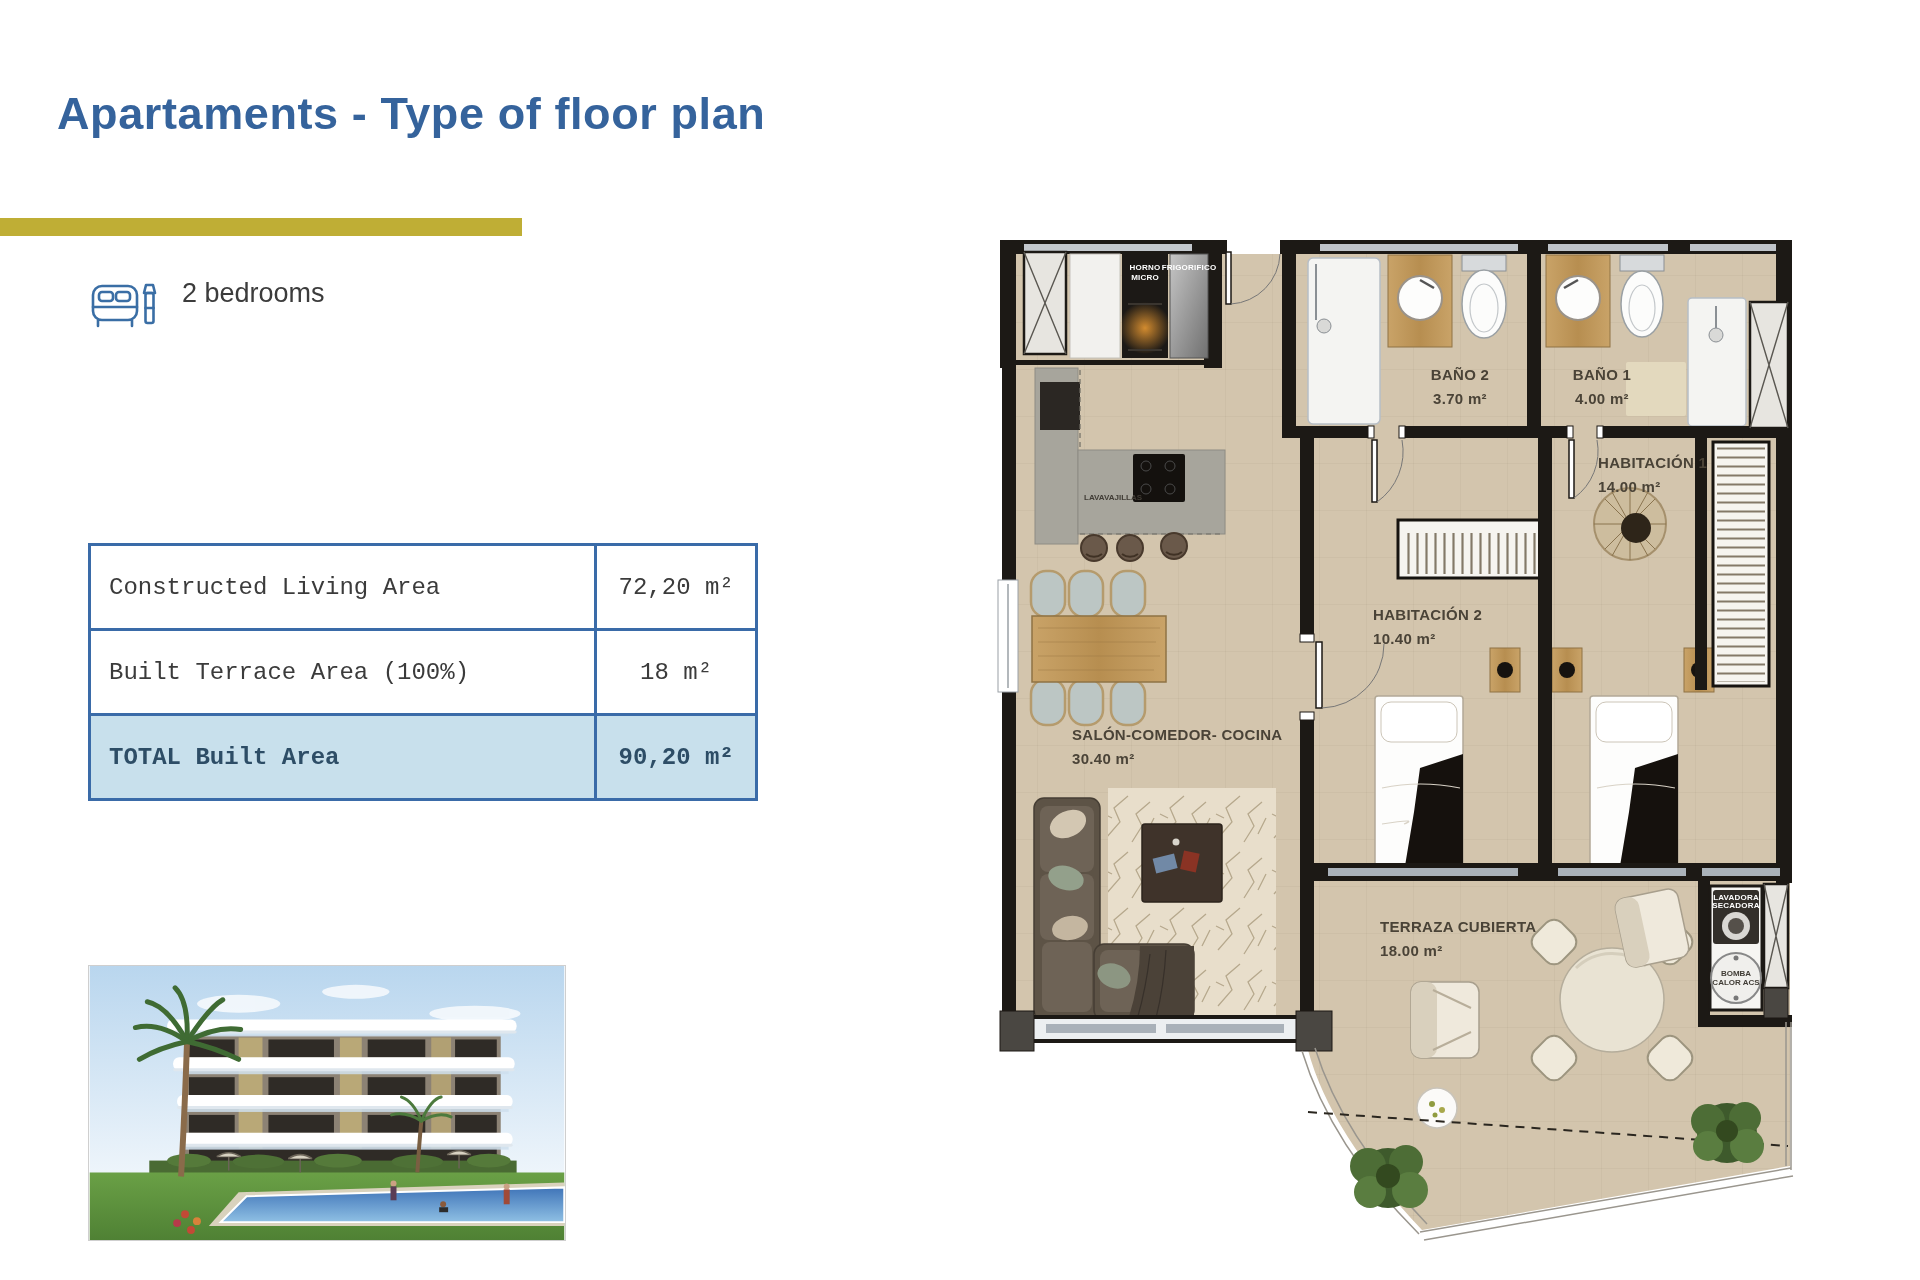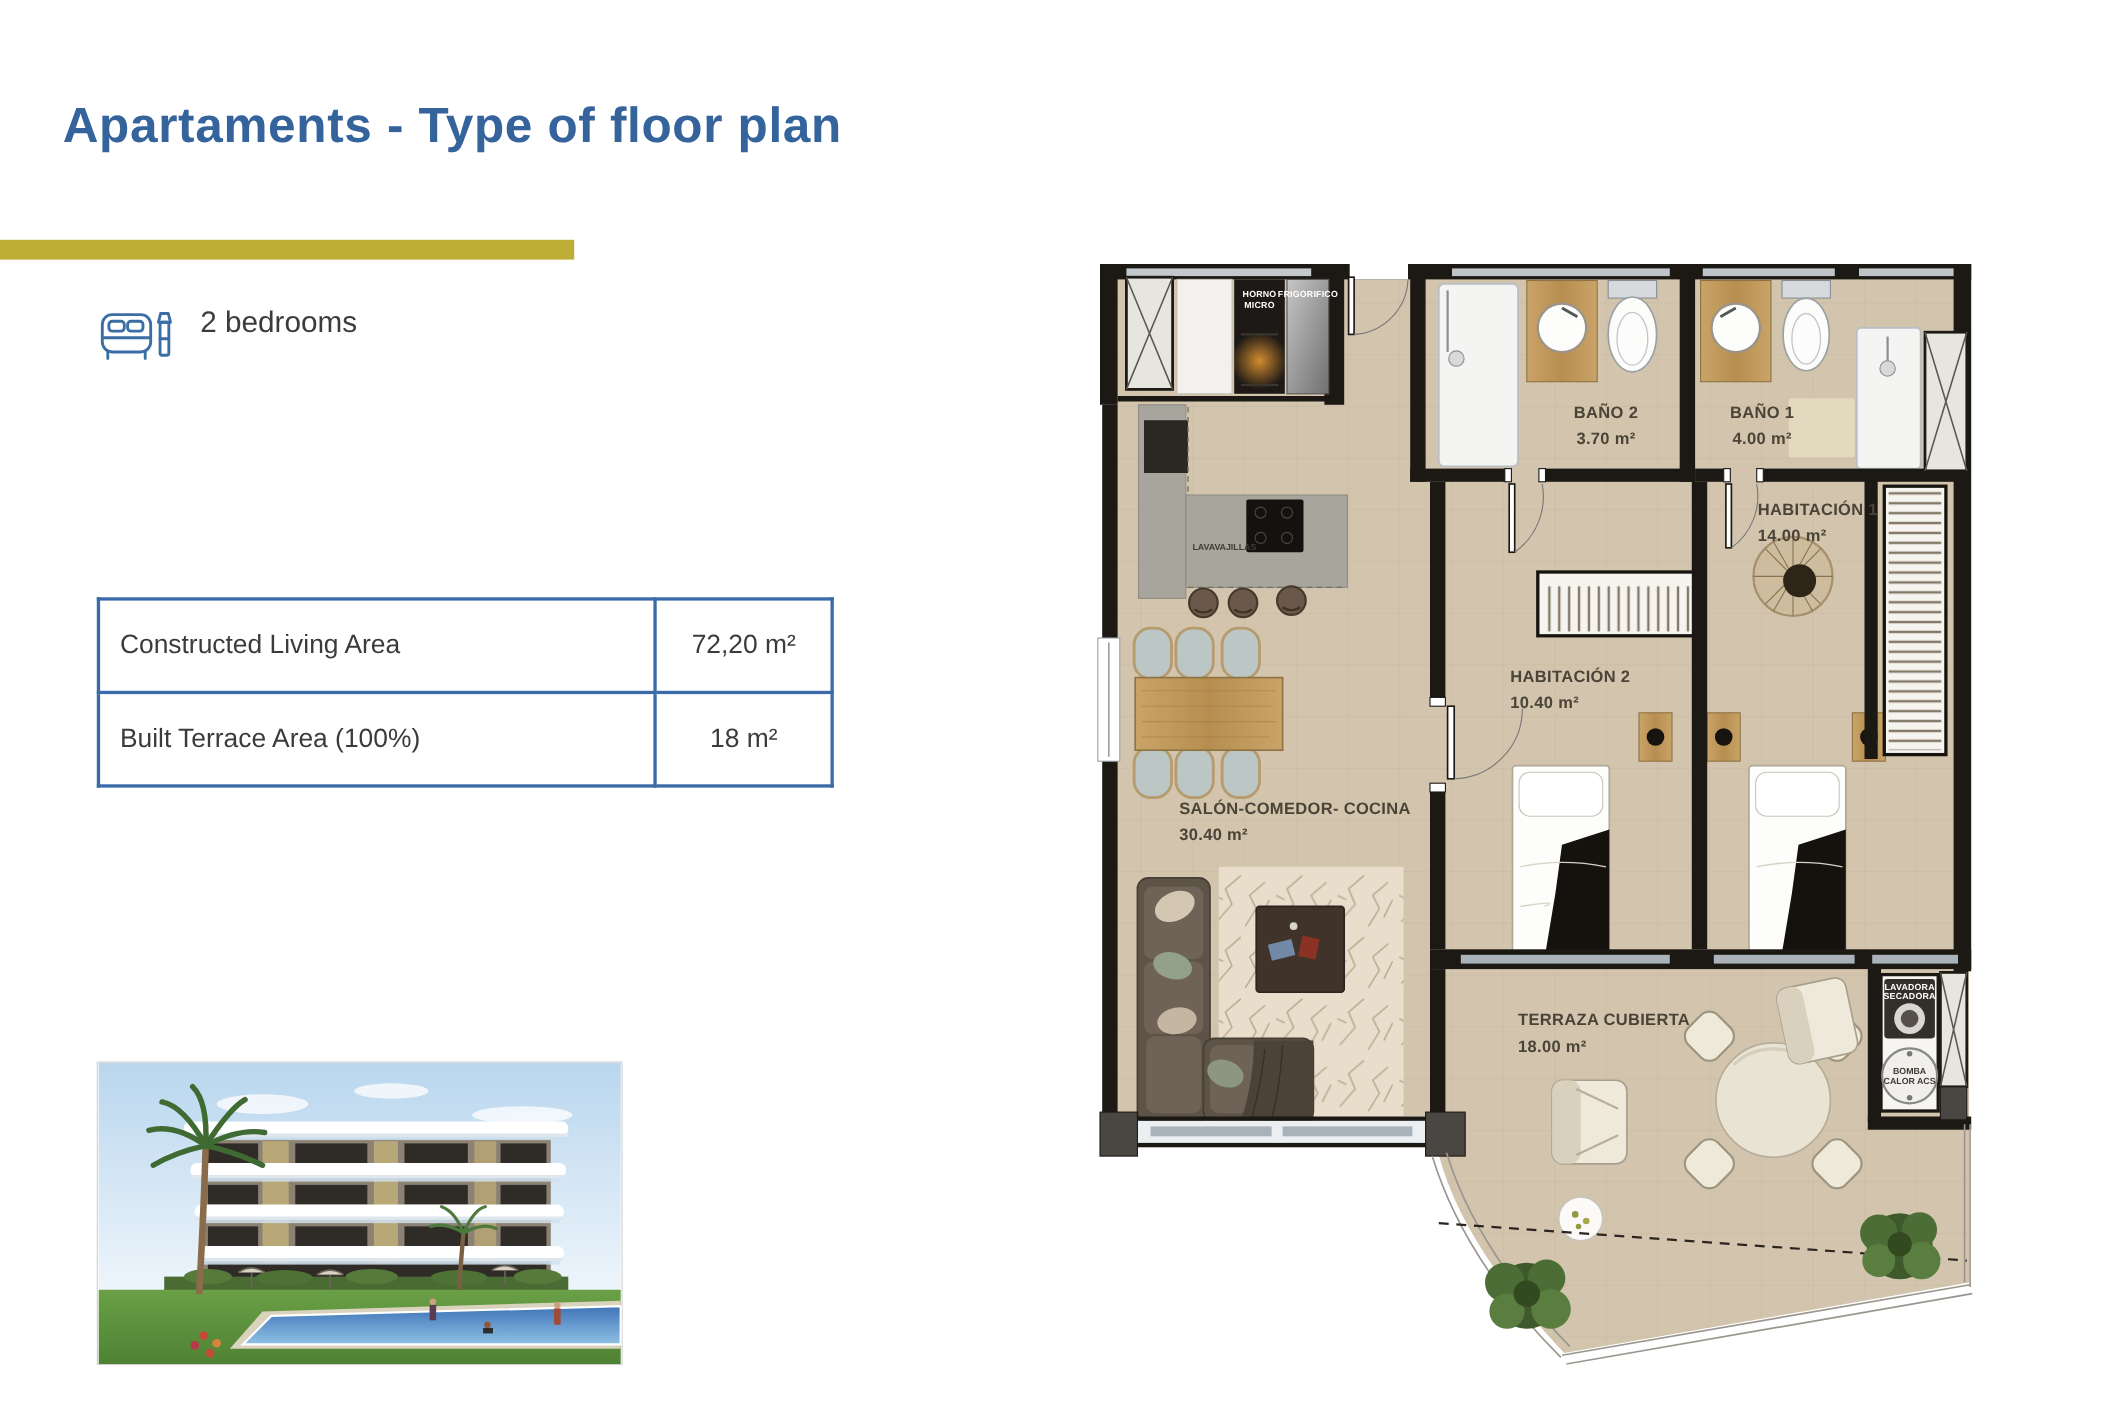--- a/index.html
+++ b/index.html
@@ -10,20 +10,21 @@
   .page-title{
     position:absolute;left:57px;top:88px;margin:0;
     font-size:45px;font-weight:800;letter-spacing:.6px;color:#35639c;
   }
   .accent-bar{position:absolute;left:0;top:218px;width:522px;height:18px;background:#bfae35;}
   .bedrooms-row{position:absolute;left:90px;top:278px;display:flex;align-items:flex-start;gap:22px;}
   .bedrooms-label{font-size:27px;color:#3c3c3c;}
   table.area-table{
     position:absolute;left:88px;top:543px;width:670px;border-collapse:collapse;
     table-layout:fixed;
+    font-family:Liberation Mono, monospace;
   }
   table.area-table td{
     border:3px solid #3a6ba8;height:85px;box-sizing:border-box;
     font-size:24px;color:#3b3b3b;background:#ffffff;
   }
   td.cell-label{width:485px;padding-left:18px;}
   td.cell-value{width:154px;text-align:center;}
   tr.total-row td{background:#c8e0ec;font-weight:bold;color:#2d4d66;}
   .building-photo{
     position:absolute;left:88px;top:965px;width:478px;height:276px;
@@ -64,20 +65,24 @@
 
 <table class="area-table">
   <tbody>
       <tr>
     <td class="cell-label">Constructed Living Area</td>
     <td class="cell-value">72,20 m²</td>
   </tr>
   <tr>
     <td class="cell-label">Built Terrace Area (100%)</td>
     <td class="cell-value">18 m²</td>
+  </tr>
+  <tr class="total-row">
+    <td class="cell-label">TOTAL Built Area</td>
+    <td class="cell-value">90,20 m²</td>
   </tr>
 </tbody>
   </table>
 
 <svg class="building-photo" viewBox="0 0 478 276">
   <defs>
     <linearGradient id="sky" x1="0" y1="0" x2="0" y2="1">
       <stop offset="0" stop-color="#b9d6ee"></stop>
         <stop offset="1" stop-color="#eef5fb"></stop>
     </linearGradient>

